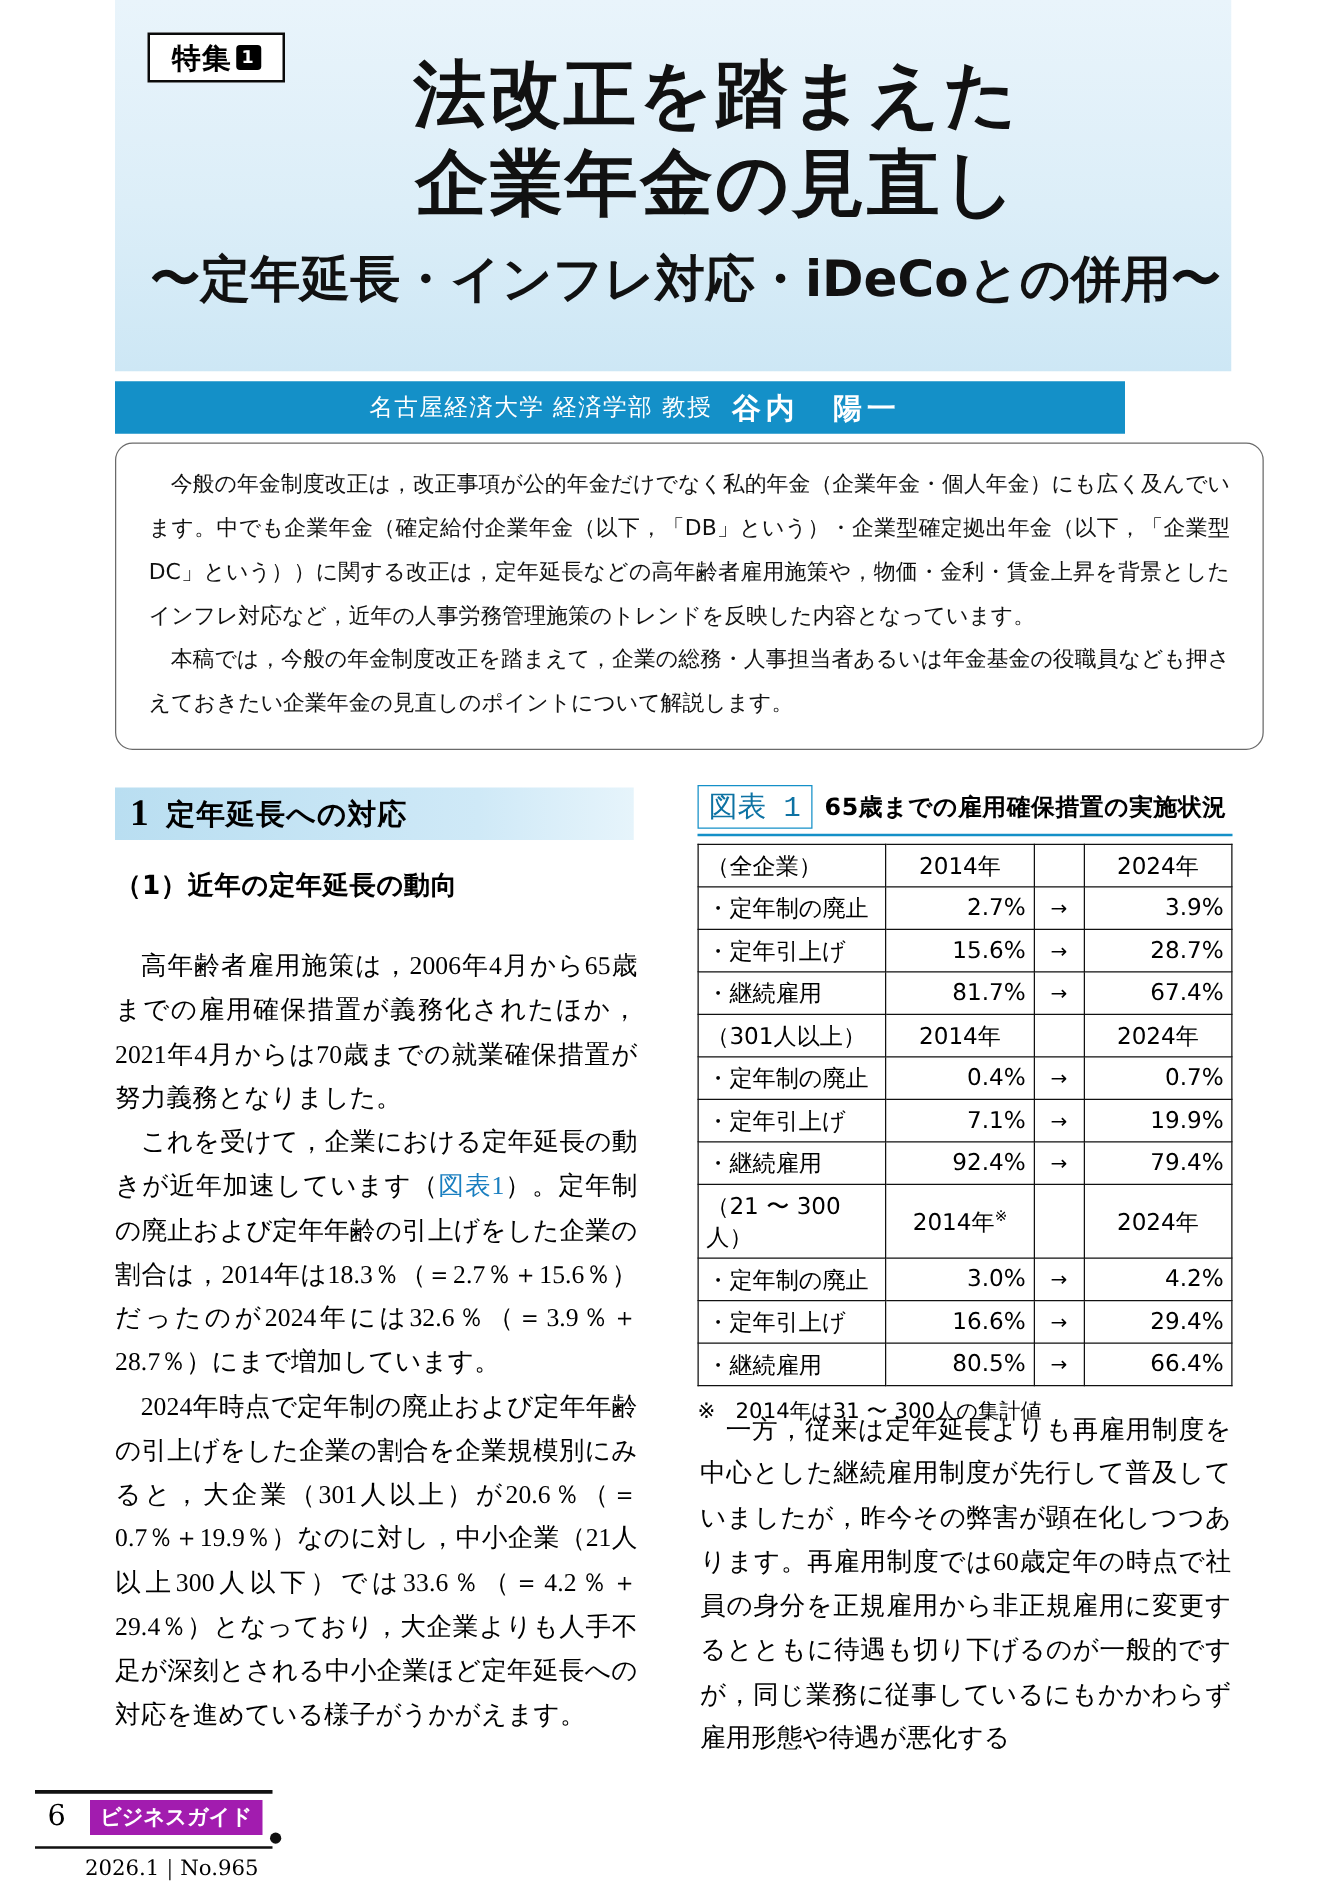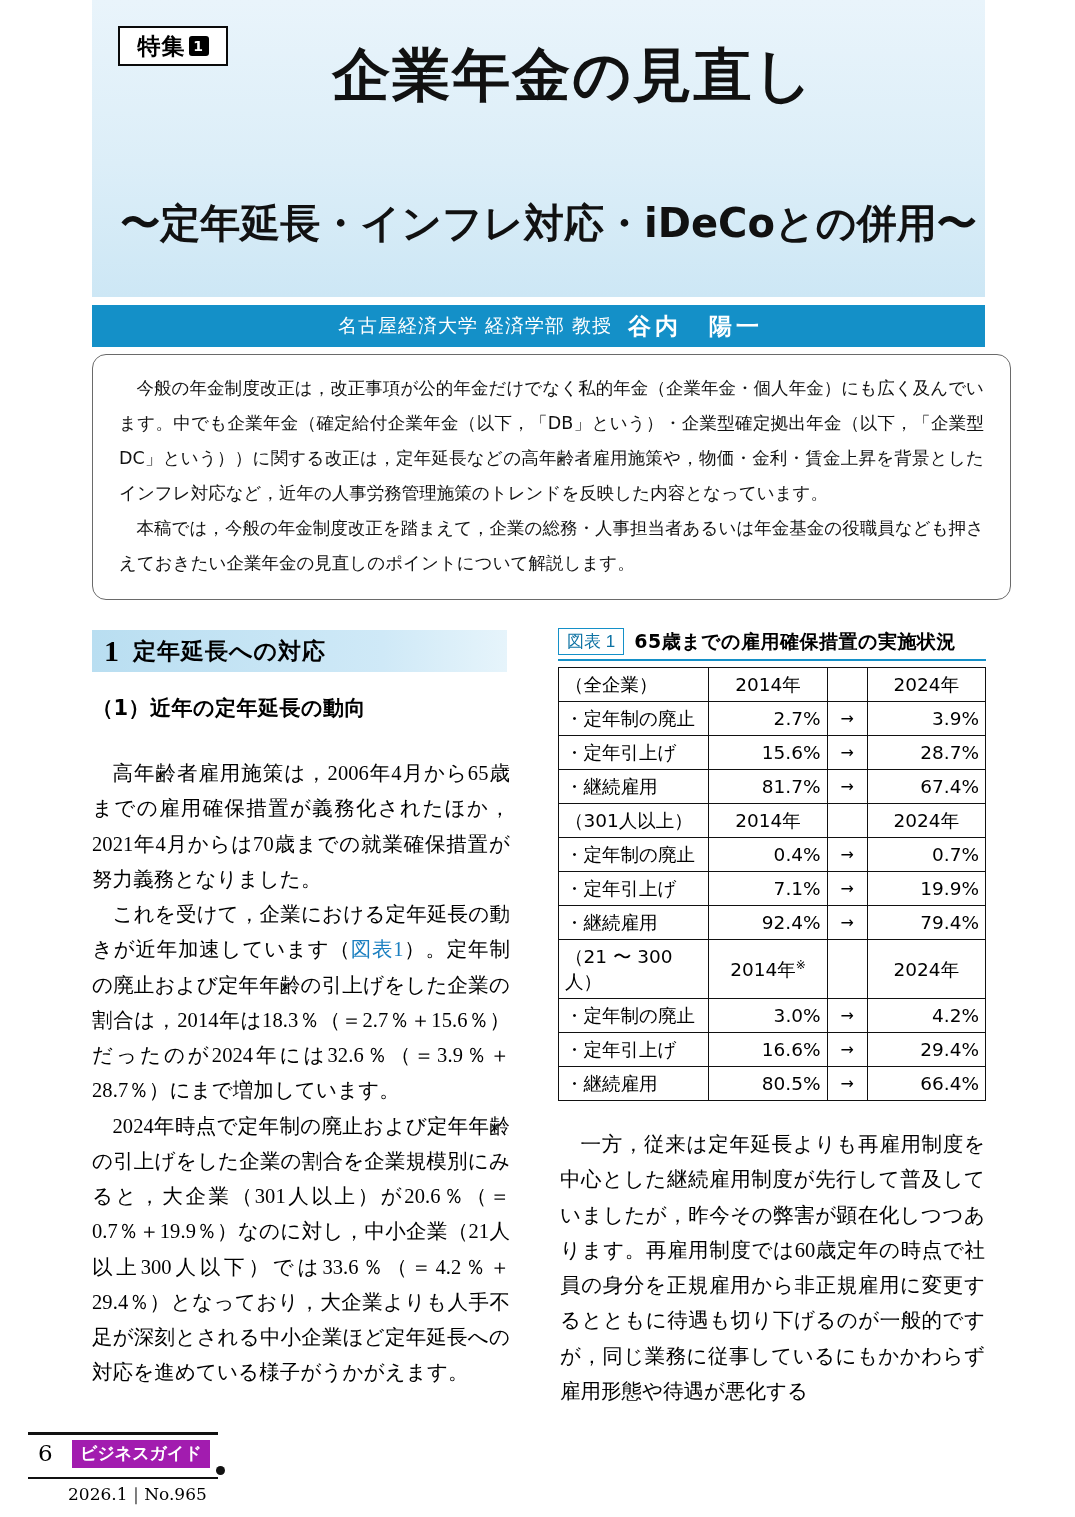--- a/index.html
+++ b/index.html
@@ -63,21 +63,21 @@
     font-size: 40px;
     letter-spacing: 0px;
     color: #111;
     padding-left: 20px;
   }
 
   
   .author-bar {
     position: absolute;
     left: 92px; top: 305px;
-    width: 893px; height: 42px;
+    width: 808px; height: 42px;
     background: #1490c8;
     color: #ffffff;
     display: flex; align-items: center; justify-content: center;
     font-family: "DejaVu Sans", sans-serif;
     font-size: 20px;
     letter-spacing: 1px;
     padding-left: 24px;
   }
   .author-bar .affil { font-size: 19px; }
   .author-bar .name { font-size: 23px; font-weight: bold; margin-left: 16px; letter-spacing: 4px;}
@@ -161,22 +161,22 @@
   }
   .fig-head {
     display: flex; align-items: center;
     border-bottom: 2px solid #1490c8;
     padding-bottom: 4px;
     margin-bottom: 6px;
   }
   .fig-tag {
     border: 1.5px solid #1490c8;
     color: #0d72a3;
-    font-family: Liberation Sans, sans-serif;
-    font-size: 17px;
+    font-family: Liberation Mono, monospace;
+    font-size: 23px;
     padding: 1px 8px;
     margin-right: 10px;
     background: #fff;
     white-space: nowrap;
   }
   .fig-title {
     font-family: "DejaVu Sans", sans-serif;
     font-weight: bold;
     font-size: 19px;
     letter-spacing: 0.5px;
@@ -262,20 +262,21 @@
 <body>
 
 <div class="header-band"></div>
 
 <div class="feature-badge">
   <span>特集</span>
     <span class="badge-num">1</span>
 </div>
 
 <div class="title-main">
+  <div>法改正を踏まえた</div>
   <div>企業年金の見直し</div>
 </div>
 <div class="title-sub">〜定年延長・インフレ対応・iDeCoとの併用〜</div>
 
 <div class="author-bar">
   <span class="affil">名古屋経済大学 経済学部 教授</span>
   <span class="name">谷内　陽一</span>
 </div>
 
 <div class="lead-box">
@@ -374,20 +375,24 @@
       </tr>
       <tr>
         <td class="lbl">・継続雇用</td>
         <td class="v1">80.5%</td>
         <td class="arw">→</td>
         <td class="v2">66.4%</td>
       </tr>
     </tbody>
   </table>
 
+  <div class="fig-note">
+    <span>※</span>
+    &nbsp;&nbsp;<span>2014年は31 〜 300人の集計値</span>
+  </div>
 </div>
 
 <div class="col-right">
   <p>一方，従来は定年延長よりも再雇用制度を中心とした継続雇用制度が先行して普及していましたが，昨今その弊害が顕在化しつつあります。再雇用制度では60歳定年の時点で社員の身分を正規雇用から非正規雇用に変更するとともに待遇も切り下げるのが一般的ですが，同じ業務に従事しているにもかかわらず雇用形態や待遇が悪化する</p>
 </div>
 
 <div class="footer-rule"></div>
 <div class="page-num">6</div>
 <div class="brand">ビジネスガイド</div>
 <div class="brand-dot"></div>

